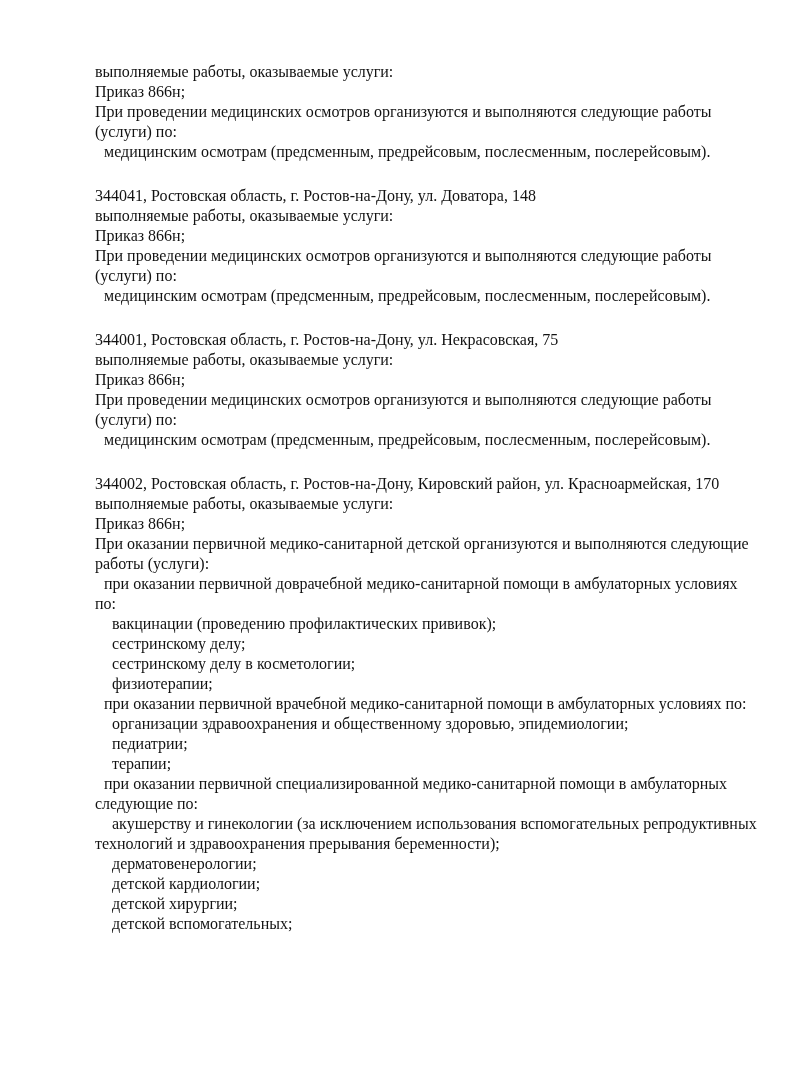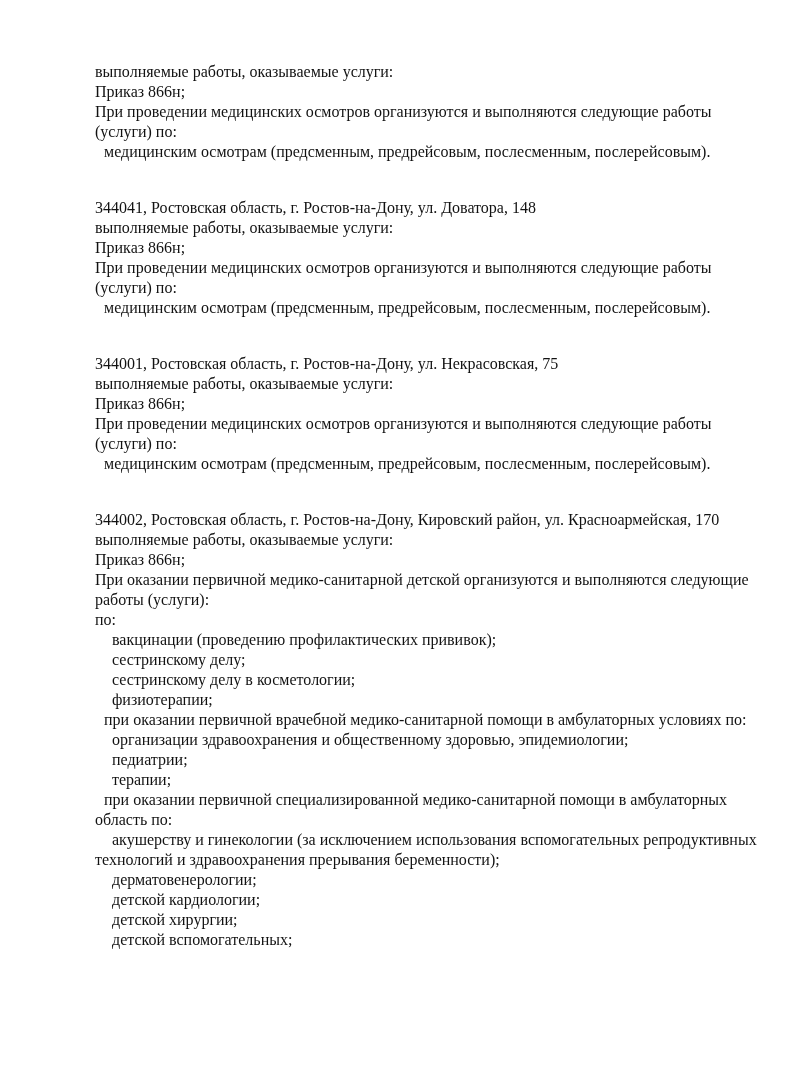--- a/index.html
+++ b/index.html
@@ -17,21 +17,21 @@
     color: #121212;
   }
   .page {
     box-sizing: border-box;
     width: 668px;
     height: 1080px;
     padding: 62px 45px 0 95px;
     background: #ffffff;
   }
   .block { margin: 0; }
-  .block + .block { margin-top: 36px; }
+  .block + .block { margin-top: 24px; }
   .line {
     white-space: pre;
     height: 20px;
   }
   .indent-0 { padding-left: 0; }
   .indent-1 { padding-left: 9px; }
   .indent-2 { padding-left: 17px; }
 </style>
 </head>
 <body>
@@ -59,31 +59,32 @@
       <div class="line indent-0">При проведении медицинских осмотров организуются и выполняются следующие работы</div>
       <div class="line indent-0">(услуги) по:</div>
       <div class="line indent-1">медицинским осмотрам (предсменным, предрейсовым, послесменным, послерейсовым).</div>
     </div>
     <div class="block">
       <div class="line indent-0">344002, Ростовская область, г. Ростов-на-Дону, Кировский район, ул. Красноармейская, 170</div>
       <div class="line indent-0">выполняемые работы, оказываемые услуги:</div>
       <div class="line indent-0">Приказ 866н;</div>
       <div class="line indent-0">При оказании первичной медико-санитарной детской организуются и выполняются следующие</div>
       <div class="line indent-0">работы (услуги):</div>
+      <div class="line indent-1">при оказании первичной доврачебной медико-санитарной помощи в амбулаторных условиях</div>
       <div class="line indent-0">по:</div>
       <div class="line indent-2">вакцинации (проведению профилактических прививок);</div>
       <div class="line indent-2">сестринскому делу;</div>
       <div class="line indent-2">сестринскому делу в косметологии;</div>
       <div class="line indent-2">физиотерапии;</div>
       <div class="line indent-1">при оказании первичной врачебной медико-санитарной помощи в амбулаторных условиях по:</div>
       <div class="line indent-2">организации здравоохранения и общественному здоровью, эпидемиологии;</div>
       <div class="line indent-2">педиатрии;</div>
       <div class="line indent-2">терапии;</div>
       <div class="line indent-1">при оказании первичной специализированной медико-санитарной помощи в амбулаторных</div>
-      <div class="line indent-0">область по:</div>
+      <div class="line indent-0">следующие по:</div>
       <div class="line indent-2">акушерству и гинекологии (за исключением использования вспомогательных репродуктивных</div>
       <div class="line indent-0">технологий и здравоохранения прерывания беременности);</div>
       <div class="line indent-2">дерматовенерологии;</div>
       <div class="line indent-2">детской кардиологии;</div>
       <div class="line indent-2">детской хирургии;</div>
       <div class="line indent-2">детской вспомогательных;</div>
     </div>
   </div>
 
 </body></html>

